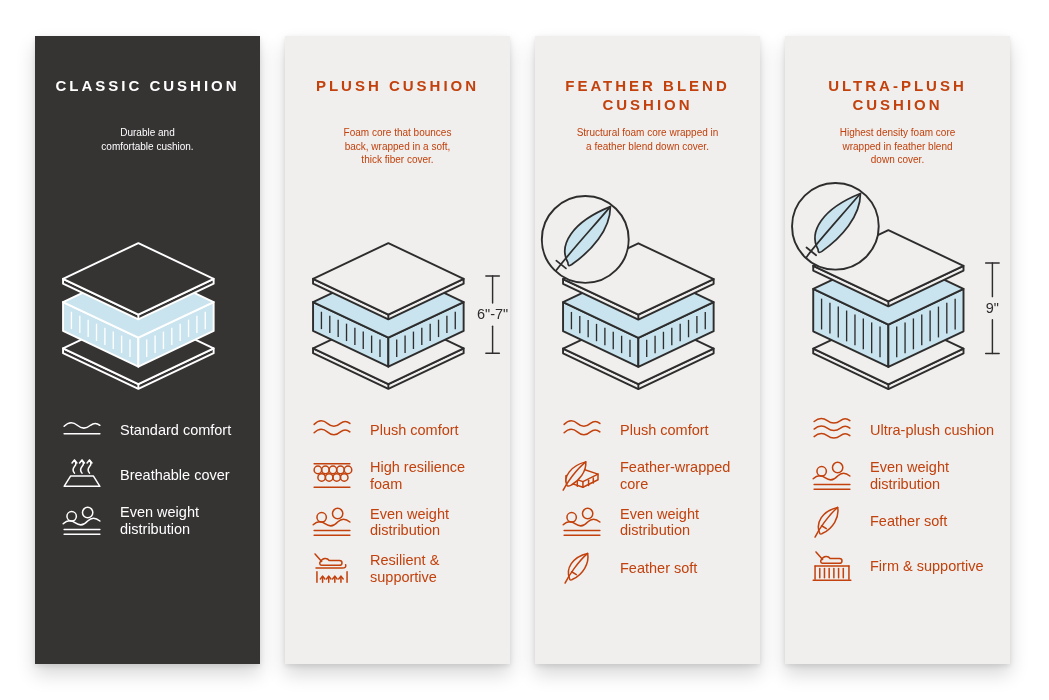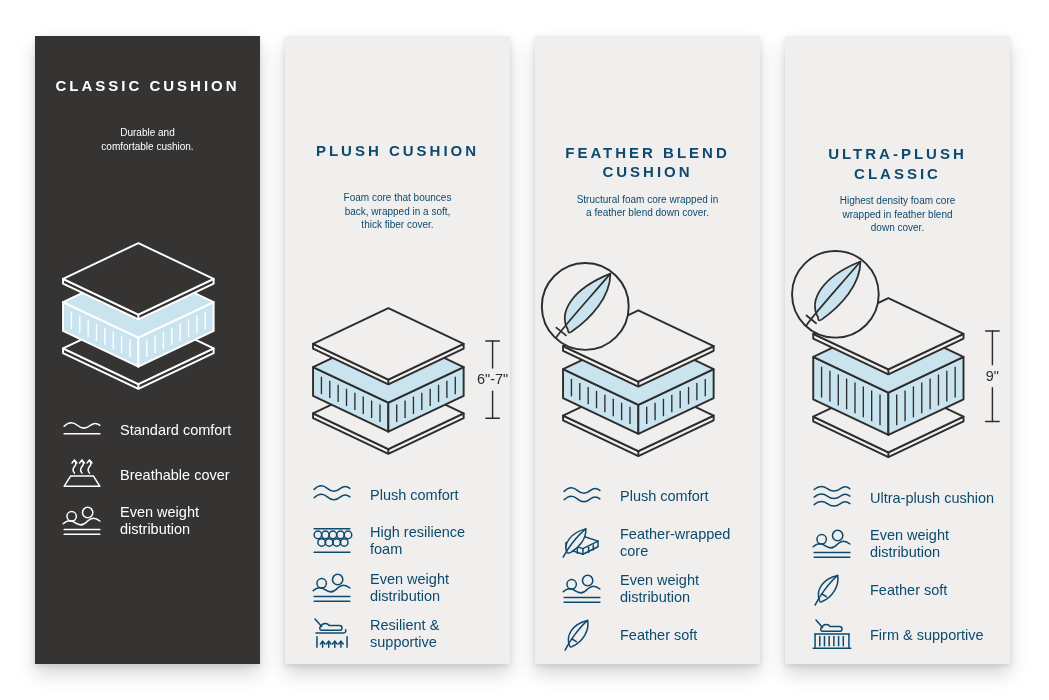--- a/index.html
+++ b/index.html
@@ -4,21 +4,21 @@
 <style>
   * { margin:0; padding:0; box-sizing:border-box; }
   html,body { background:#ffffff; }
   body { width:1049px; height:700px; font-family:"Liberation Sans", sans-serif; overflow:hidden; }
   .board { width:1049px; height:552px; display:flex; gap:25px; padding:36px 39px 36px 35px; }
   .column {
     width:225px; flex:0 0 225px; height:628px;
     display:flex; flex-direction:column;
     box-shadow: 0 10px 18px rgba(0,0,0,.16), 0 2px 5px rgba(0,0,0,.10);
   }
-  .column.light { background:#f0efee; color:#0c4a6e;justify-content:flex-end; }
+  .column.light { background:#f0efee; color:#c2410c; }
   .column.dark  { background:#363333; color:#ffffff; }
   .col-header { height:156px; padding:40px 16px 0 16px; text-align:center; overflow:visible; }
   .title {
     font-size:15px; font-weight:700; letter-spacing:3px;
     line-height:1.28; white-space:pre-line; min-height:40px; margin-bottom:10px;
   }
   .desc { font-size:10px; line-height:1.35; white-space:pre-line; }
   .illo { height:200px; display:flex; align-items:flex-end; justify-content:center; overflow:visible; }
   .illo svg, .f-icon svg { overflow:visible; display:block; }
   .features { list-style:none; margin-top:22px; padding:0 6px 0 26px; }
@@ -332,21 +332,21 @@
               </svg>
             </span>
     <span class="f-label">Feather soft</span>
   </li>
 </ul>
   </section>
 
   <section class="column light">
     <header class="col-header">
       <h2 class="title">ULTRA-PLUSH
-CLASSIC</h2>
+CUSHION</h2>
       <p class="desc">Highest density foam core
 wrapped in feather blend
 down cover.</p>
     </header>
     <div class="illo">
           <svg viewBox="0 -50 230 218" width="222" height="210">
             <g>
               <path d="M 27 123 L 105 160 L 183 123 L 183 128 L 105 165 L 27 128 Z" fill="#f0efee" stroke="#2e2d2d" stroke-width="2" stroke-linejoin="round"></path>
               <path d="M 105 160 V 165" stroke="#2e2d2d" stroke-width="2"></path>
               <path d="M 105 86 L 183 123 L 105 160 L 27 123 Z" fill="#f0efee" stroke="#2e2d2d" stroke-width="2" stroke-linejoin="round"></path>

